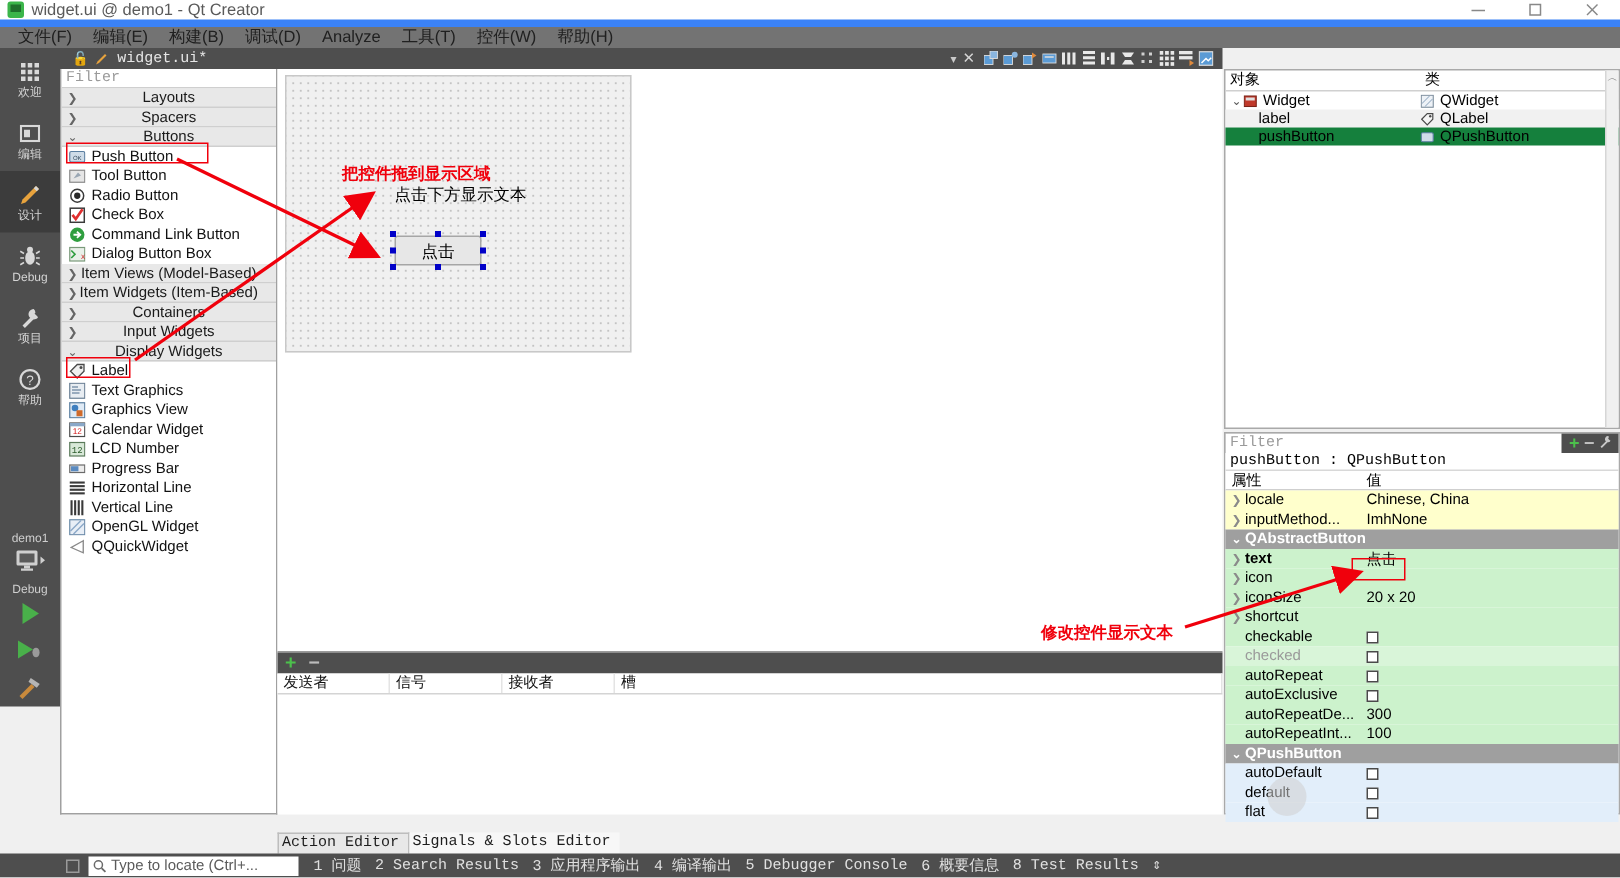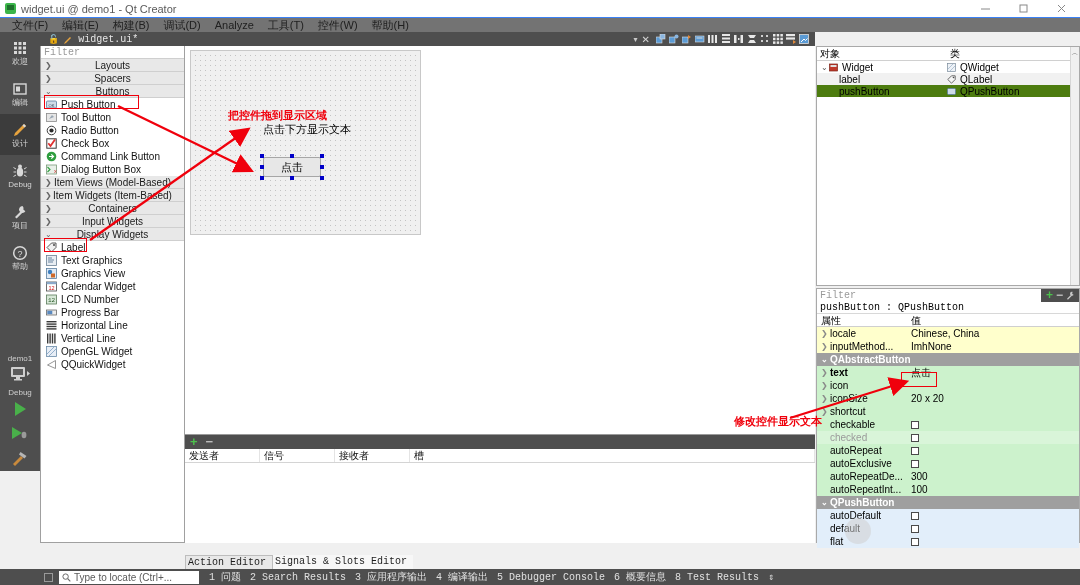--- a/index.html
+++ b/index.html
@@ -9,21 +9,21 @@
     font-size: 11px;
     background:#f0f0f0;
     color:#000;
     -webkit-font-smoothing: none;
   }
   .app { position:relative; width:1080px; height:585px; }
 
   
   .titlebar {
     position:absolute; left:0; top:0; width:1080px; height:18px;
-    background:#ffffff; border-bottom:1px solid #3b82f6;
+    background:#ffffff; border-bottom:5px solid #3b82f6;
     display:flex; align-items:center;
   }
   .tb-icon {
     width:11px; height:11px; margin-left:5px; margin-right:5px;
     background:#3bb54a; border-radius:2px; position:relative;
   }
   .tb-icon:after{
     content:""; position:absolute; left:2px; top:2px; width:7px; height:5px;
     background:#1f6f2c;
   }
@@ -154,21 +154,21 @@
   .btab.inactive { background:#f7f7f7; }
 
   
   .objinsp {
     position:absolute; left:816px; top:46px; width:264px; height:240px;
     background:#ffffff; border:1px solid #a9a9a9;
   }
   .oi-head { display:flex; height:14px; border-bottom:1px solid #d0d0d0; font-size:10px; }
   .oi-h { line-height:14px; padding-left:3px; }
   .oi-row { display:flex; height:12px; font-size:10px; align-items:center; }
-  .oi-row.sel { background:#4d7c0f;justify-content:flex-end; }
+  .oi-row.sel { background:#15803d;justify-content:flex-end; }
   .oi-row.alt { background:#f1f1f1; }
   .oi-c1 { width:130px; display:flex; align-items:center; padding-left:4px; }
   .oi-c2 { flex:1; display:flex; align-items:center; }
   .oi-ico { width:9px; height:9px; margin-right:4px; flex:none; }
   .oi-scroll {
     position:absolute; right:0; top:0; width:9px; height:100%;
     background:#f0f0f0; border-left:1px solid #d6d6d6;
   }
 
   
@@ -918,21 +918,21 @@
     <line x1="118" y1="106" x2="250" y2="170" stroke="#f0000c" stroke-width="2.2" marker-end="url(#ah)"></line>
     <line x1="90" y1="240" x2="247" y2="130" stroke="#f0000c" stroke-width="2.2" marker-end="url(#ah)"></line>
     <line x1="790" y1="418" x2="905" y2="382" stroke="#f0000c" stroke-width="2.2" marker-end="url(#ah)"></line>
   </svg>
 
   <div class="redbox" style="left:44px; top:95px; width:95px; height:14px;"></div>
   <div class="redbox" style="left:44px; top:238px; width:43px; height:14px;"></div>
   <div class="redbox" style="left:901px; top:372px; width:36px; height:15px;"></div>
 
   <div class="anno" style="left:228px; top:108px;">把控件拖到显示区域</div>
-  <div class="anno" style="left:694px; top:414px;margin-left:40px;">修改控件显示文本</div>
+  <div class="anno" style="left:694px; top:414px;">修改控件显示文本</div>
 
   <div class="statusbar">
     <div class="sb-sq"></div>
     <div class="sb-search">
       <svg width="9" height="9" viewBox="0 0 9 9" style="margin-right:3px;flex:none;">
           <circle cx="3.6" cy="3.6" r="2.7" fill="none" stroke="#6a6a6a" stroke-width="1"></circle>
           <line x1="5.7" y1="5.7" x2="8.3" y2="8.3" stroke="#6a6a6a" stroke-width="1.2"></line>
         </svg>
       <span>Type to locate (Ctrl+...</span>
     </div>

